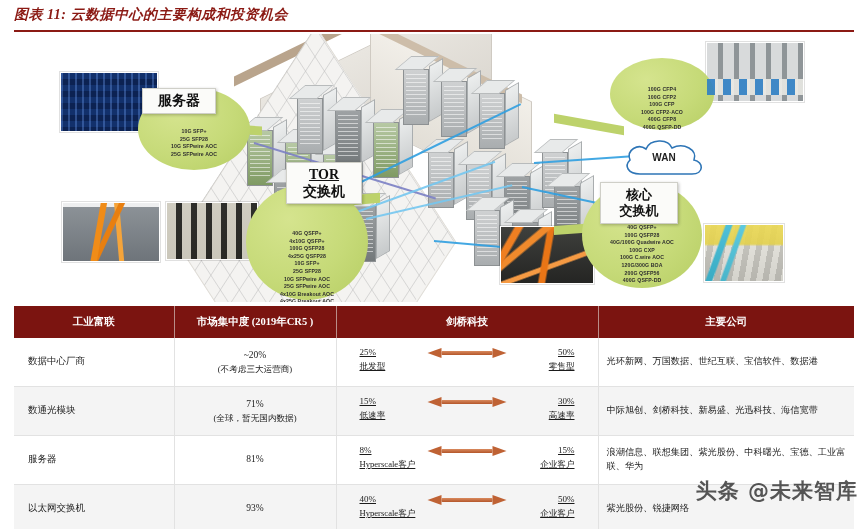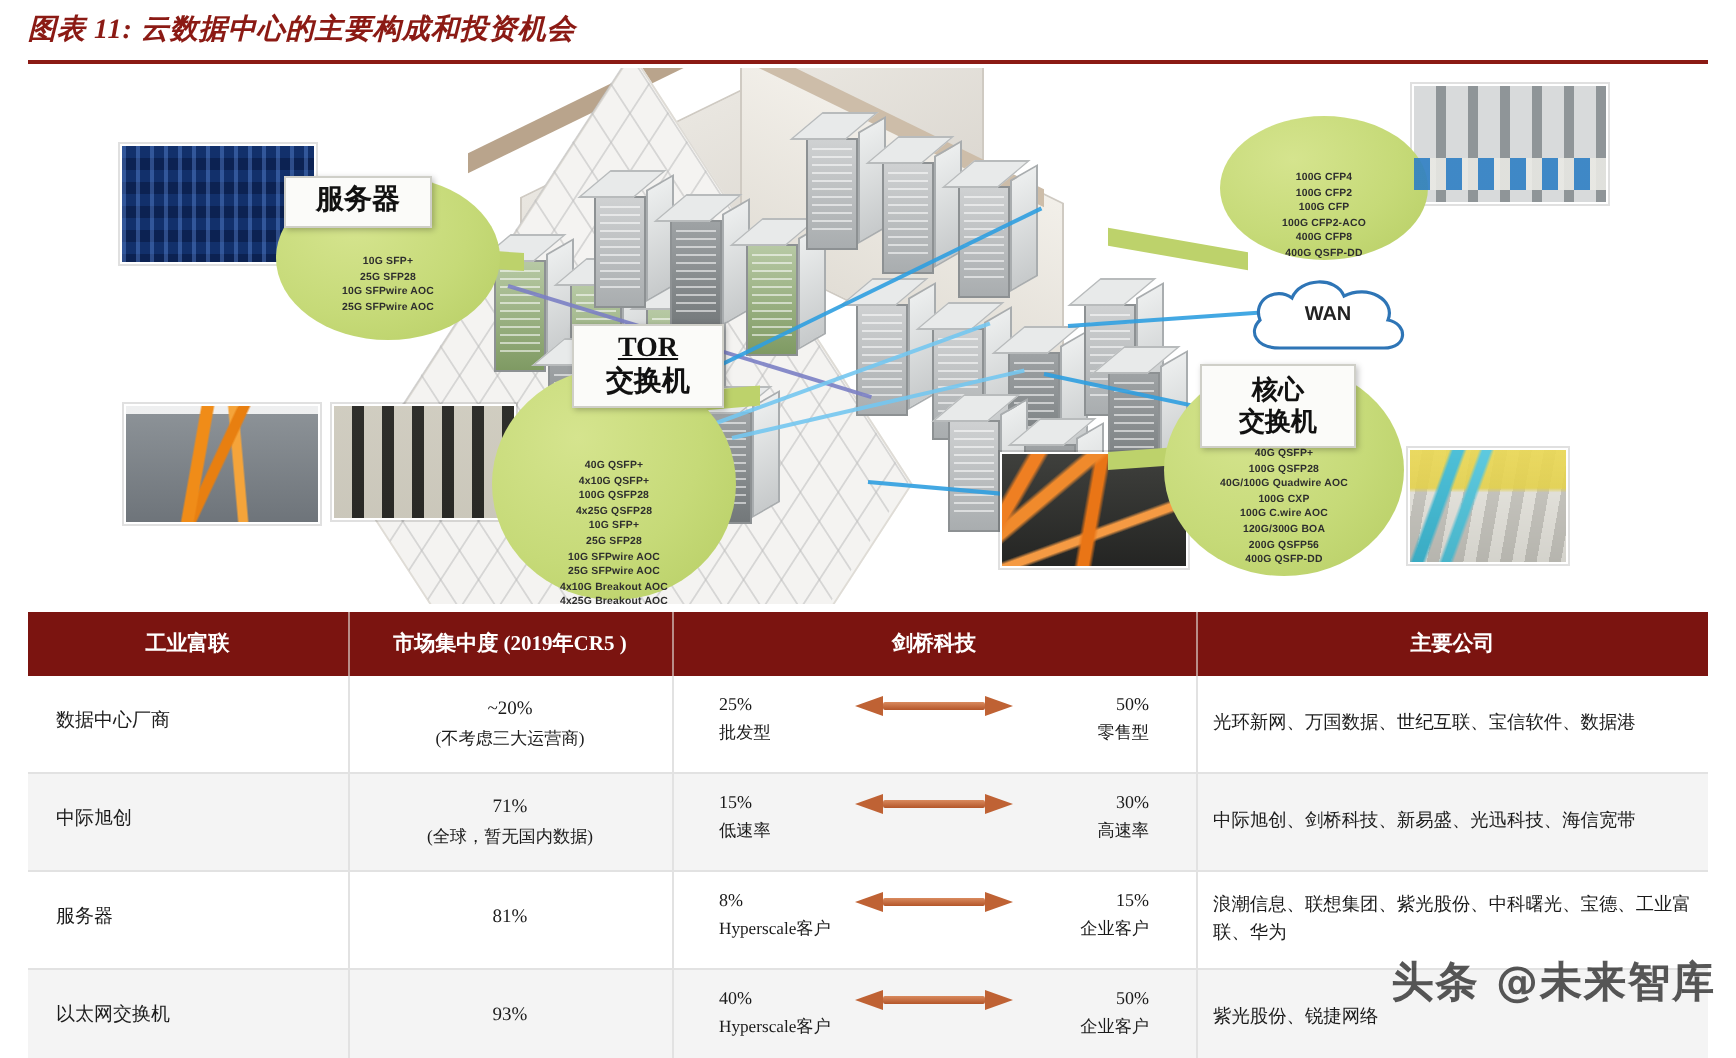--- a/index.html
+++ b/index.html
@@ -122,21 +122,21 @@
   .margin-cell{position:relative;height:34px;}
   .mg{position:absolute;left:50%;transform:translateX(-50%);width:215px;top:1px;}
   .mg .row1{display:flex;align-items:center;justify-content:space-between;font-size:9px;}
   .mg .row2{display:flex;align-items:center;justify-content:space-between;font-size:8.6px;margin-top:1px;}
   .mg .arrow{flex:1;margin:0 6px;position:relative;height:9px;}
   .mg .arrow .bar{position:absolute;left:14px;right:14px;top:3px;height:3.5px;
      background:linear-gradient(180deg,#d98a5e,#b4562a);border-radius:1px;}
   .mg .arrow .ahl,.mg .arrow .ahr{position:absolute;top:0;width:0;height:0;border-top:5px solid transparent;border-bottom:5px solid transparent;}
   .mg .arrow .ahl{left:0;border-right:14px solid #bf6234;}
   .mg .arrow .ahr{right:0;border-left:14px solid #bf6234;}
-  .mg .lab{min-width:62px;}
+  .mg .lab{min-width:62px;text-decoration:underline;}
   .mg .lab.l{text-align:left;}
   .mg .lab.r{text-align:right;}
 
   
   .wm{position:absolute;right:10px;bottom:24px;font-size:21px;font-weight:bold;color:rgba(40,40,40,.78);
      font-family:"DejaVu Sans",sans-serif;letter-spacing:1px;white-space:nowrap;}
 </style>
 </head>
 <body>
 
@@ -423,21 +423,21 @@
             <div style="flex:1"></div>
             <div class="lab r">零售型</div>
           </div>
         </div>
           </div>
       </td>
       <td class="c-comp">光环新网、万国数据、世纪互联、宝信软件、数据港</td>
     </tr>
 
     <tr class="alt">
-      <td class="c-seg">中际旭创</td>
+      <td class="c-seg">数通光模块</td>
       <td class="c-conc">
         <div>71%</div>
         <div class="sub">(全球，暂无国内数据)</div>
       </td>
       <td>
         <div class="margin-cell">
             <div class="mg">
           <div class="row1">
             <div class="lab l">15%</div>
             <div class="arrow">

